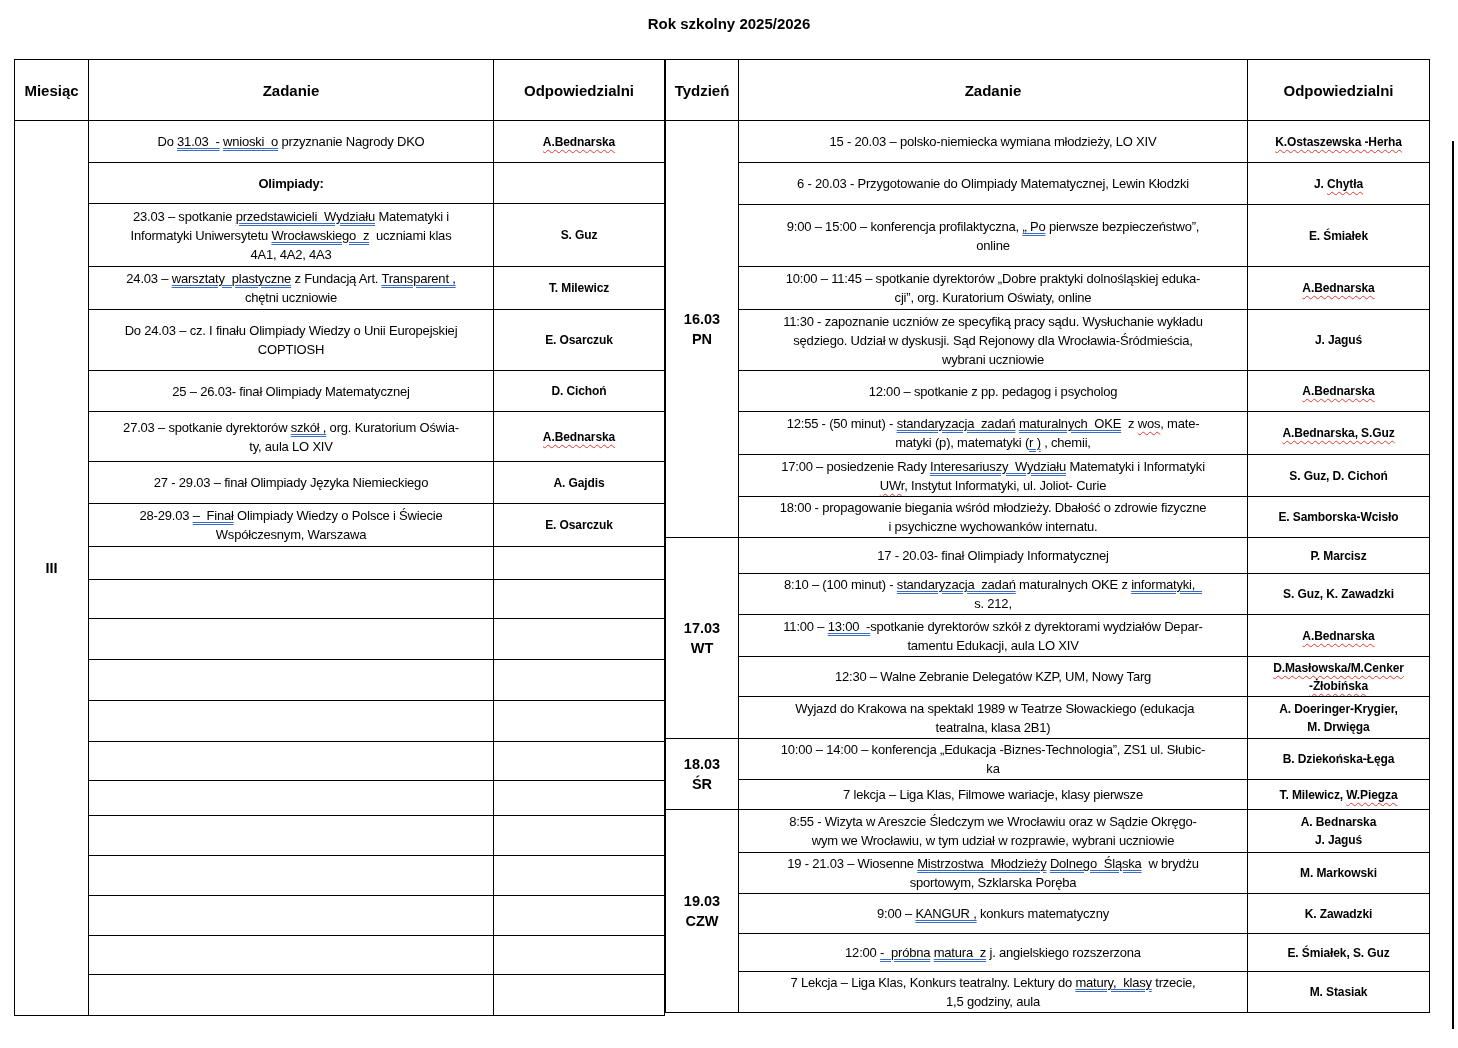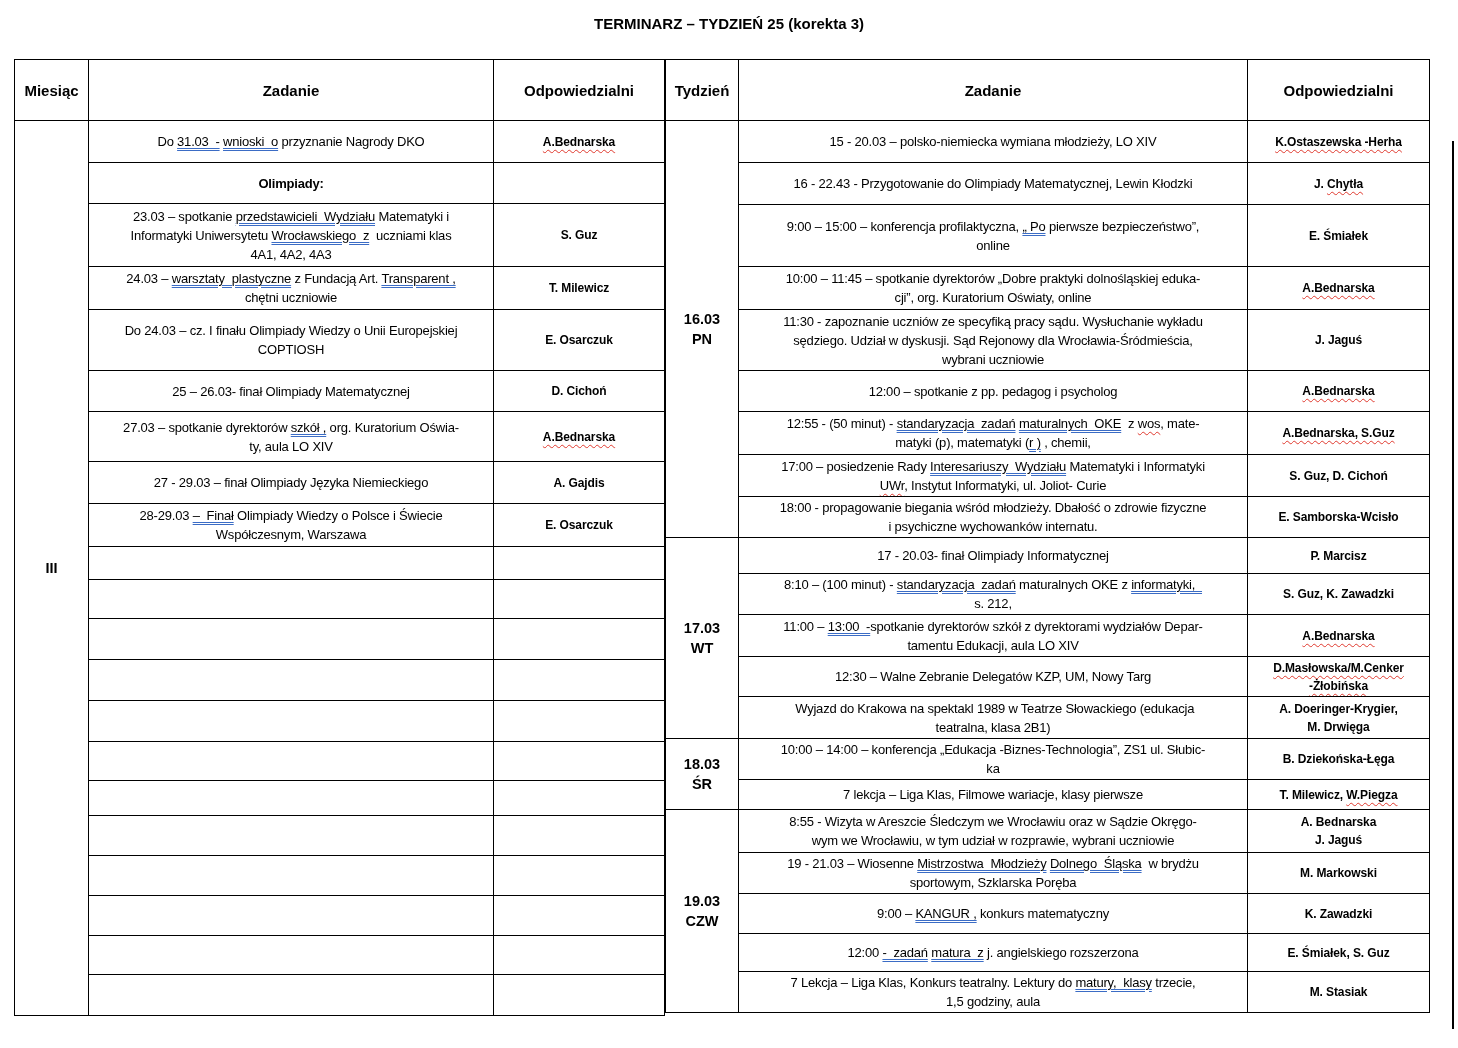--- a/index.html
+++ b/index.html
@@ -32,21 +32,21 @@
   .u-wavy{
     text-decoration:underline wavy #e03a2f;
     text-decoration-thickness:1px;text-underline-offset:3px;
   }
   .page-edge-line{position:absolute;left:1452px;top:141px;width:2px;height:888px;background:#000;}
 </style>
 </head>
 <body>
 
 <div class="title-block">
-  <div>TERMINARZ – TYDZIEŃ 25 (korekta 3)</div>
+  <div>Rok szkolny 2025/2026</div>
 </div>
 
 <div class="tables-wrap">
 
   <table>
     <colgroup>
         <col style="width:74px">
         <col style="width:405px">
         <col style="width:171px">
       </colgroup>
@@ -160,21 +160,21 @@
       </tr>
     </thead>
     <tbody id="right-body">
         <tr style="height: 42px;">
           <td class="week" rowspan="9">16.03
 PN</td>
           <td class="task">15 - 20.03 – polsko-niemiecka wymiana młodzieży, LO XIV</td>
           <td class="resp"><span class="u-wavy">K.Ostaszewska -Herha</span></td>
         </tr>
         <tr style="height: 42px;">
-          <td class="task">16 - 22.43 - Przygotowanie do Olimpiady Matematycznej, Lewin Kłodzki</td>
+          <td class="task">6 - 20.03 - Przygotowanie do Olimpiady Matematycznej, Lewin Kłodzki</td>
           <td class="resp">J. <span class="u-wavy">Chytła</span></td>
         </tr>
         <tr style="height: 62px;">
           <td class="task">9:00 – 15:00 – konferencja profilaktyczna, <span class="u-double">„ Po</span> pierwsze bezpieczeństwo”,<br>online</td>
           <td class="resp">E. Śmiałek</td>
         </tr>
         <tr style="height: 43px;">
           <td class="task">10:00 – 11:45 – spotkanie dyrektorów „Dobre praktyki dolnośląskiej eduka-<br>cji”, org. Kuratorium Oświaty, online</td>
           <td class="resp"><span class="u-wavy">A.Bednarska</span></td>
         </tr>
@@ -238,21 +238,21 @@
         </tr>
         <tr style="height: 40px;">
           <td class="task">19 - 21.03 – Wiosenne <span class="u-double">Mistrzostwa  Młodzieży</span> <span class="u-double">Dolnego  Śląska</span>  w brydżu<br>sportowym, Szklarska Poręba</td>
           <td class="resp">M. Markowski</td>
         </tr>
         <tr style="height: 40px;">
           <td class="task">9:00 – <span class="u-double">KANGUR ,</span> konkurs matematyczny</td>
           <td class="resp">K. Zawadzki</td>
         </tr>
         <tr style="height: 38px;">
-          <td class="task">12:00 <span class="u-double">-  zadań</span> <span class="u-double">matura  z</span> j. angielskiego rozszerzona</td>
+          <td class="task">12:00 <span class="u-double">-  próbna</span> <span class="u-double">matura  z</span> j. angielskiego rozszerzona</td>
           <td class="resp">E. Śmiałek, S. Guz</td>
         </tr>
         <tr style="height: 41px;">
           <td class="task">7 Lekcja – Liga Klas, Konkurs teatralny. Lektury do <span class="u-double">matury,  klasy</span> trzecie,<br>1,5 godziny, aula</td>
           <td class="resp">M. Stasiak</td>
         </tr>
       </tbody>
   </table>
 
 </div>

